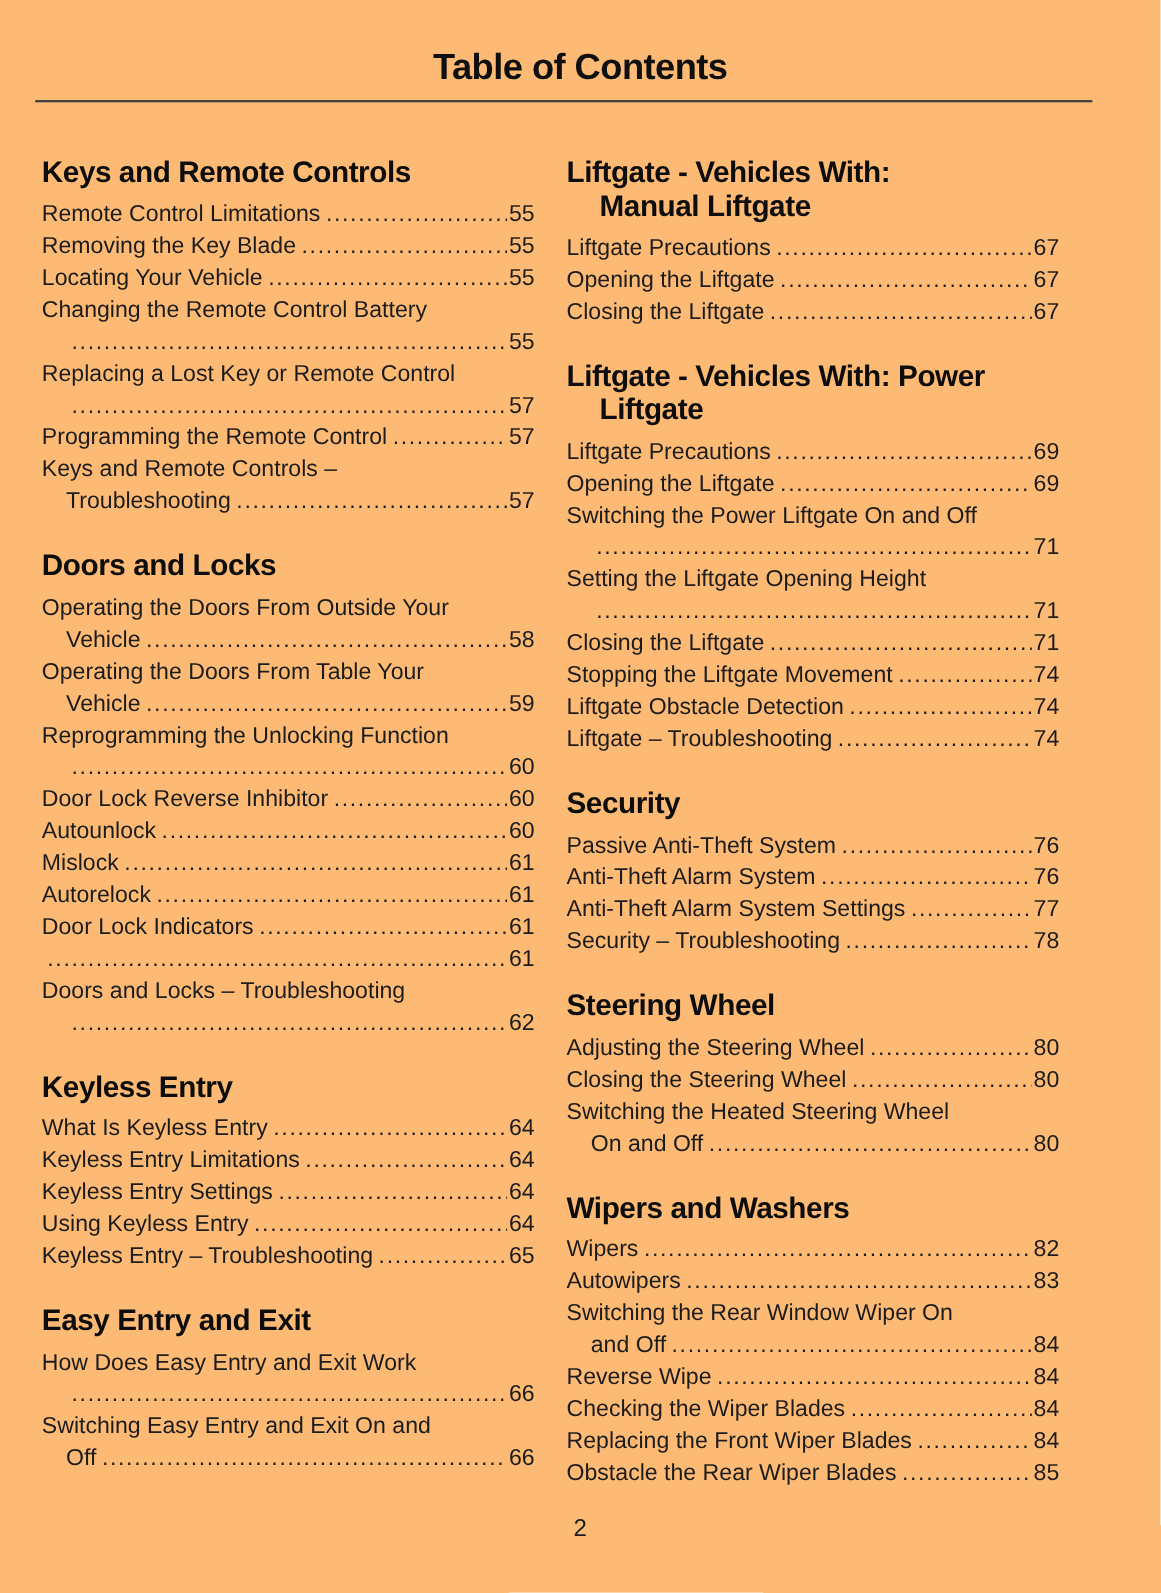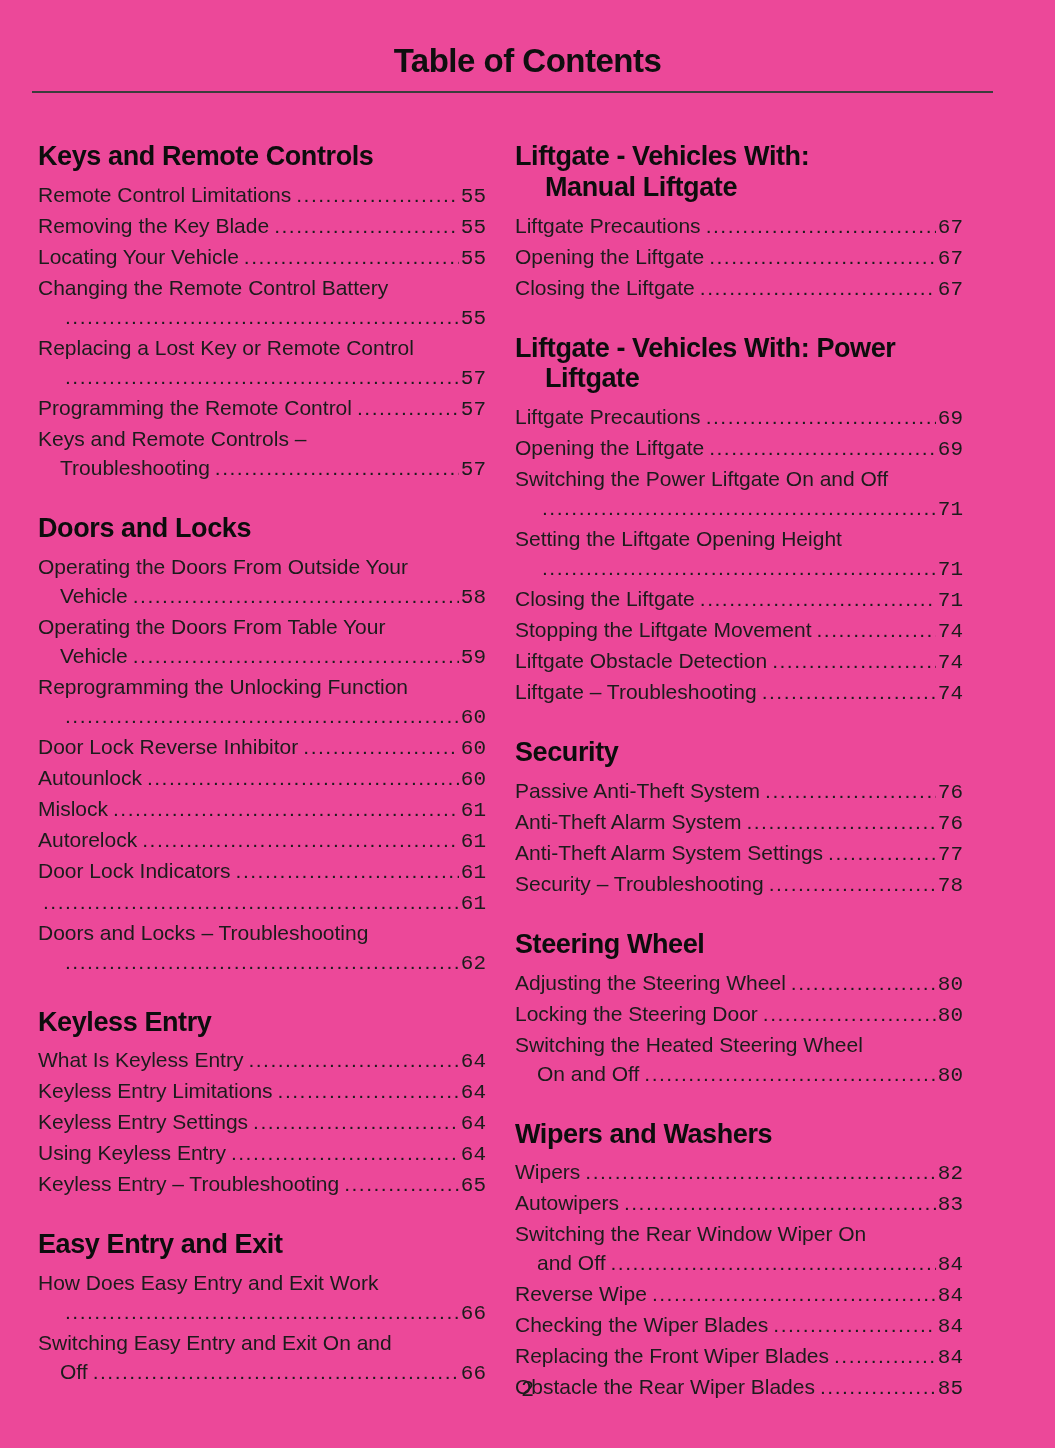--- a/index.html
+++ b/index.html
@@ -1,21 +1,21 @@
 <!DOCTYPE html>
 <html><head>
 <meta charset="utf-8">
 <style>
   * { margin: 0; padding: 0; box-sizing: border-box; }
   html, body { background: #ffffff; }
   .page {
     position: relative;
     width: 1055px;
     height: 1448px;
-    background: #ec4899;
+    background: #fdba74;
     font-family: "Liberation Sans", sans-serif;
     color: #1c1c1c;
     overflow: hidden;
   }
   .page-title {
     padding-top: 42px;
     text-align: center;
     font-size: 33px;
     font-weight: bold;
     letter-spacing: -0.5px;
@@ -54,21 +54,21 @@
     flex: 1 1 0;
     overflow: hidden;
     white-space: nowrap;
     margin: 0 2px 0 5px;
     letter-spacing: 1.5px;
     color: #1c1c1c;
   }
   .dots::after {
     content: "......................................................................................................................";
   }
-  .entry-page { flex: 0 0 auto; font-family: Liberation Mono, monospace; }
+  .entry-page { flex: 0 0 auto; }
   .page-footer {
     position: absolute;
     left: 0;
     right: 0;
     bottom: 46px;
     text-align: center;
     font-size: 22px;
     color: #1c1c1c;
   }
 </style>
@@ -408,21 +408,21 @@
           </h2>
           <div class="toc-entry">
             <div class="entry-row">
               <span class="entry-text">Adjusting the Steering Wheel</span>
               <span class="dots"></span>
               <span class="entry-page">80</span>
             </div>
           </div>
           <div class="toc-entry">
             <div class="entry-row">
-              <span class="entry-text">Locking the Steering Door</span>
+              <span class="entry-text">Closing the Steering Wheel</span>
               <span class="dots"></span>
               <span class="entry-page">80</span>
             </div>
           </div>
           <div class="toc-entry">
             <div class="entry-line1">Switching the Heated Steering Wheel</div>
             <div class="entry-row entry-cont">
               <span class="entry-text">On and Off</span>
               <span class="dots"></span>
               <span class="entry-page">80</span>

